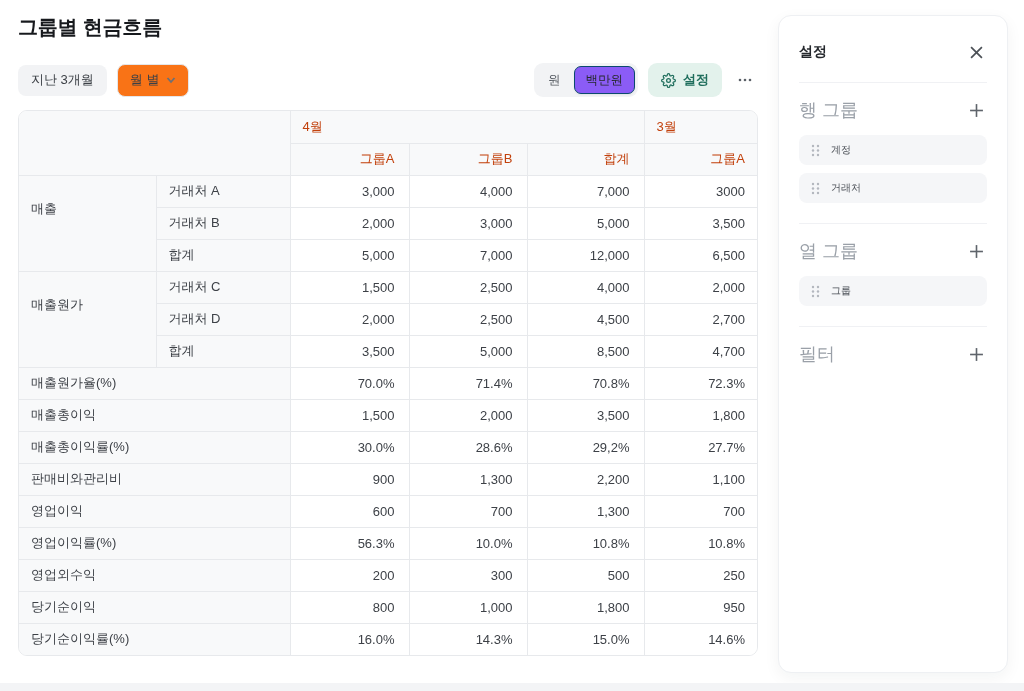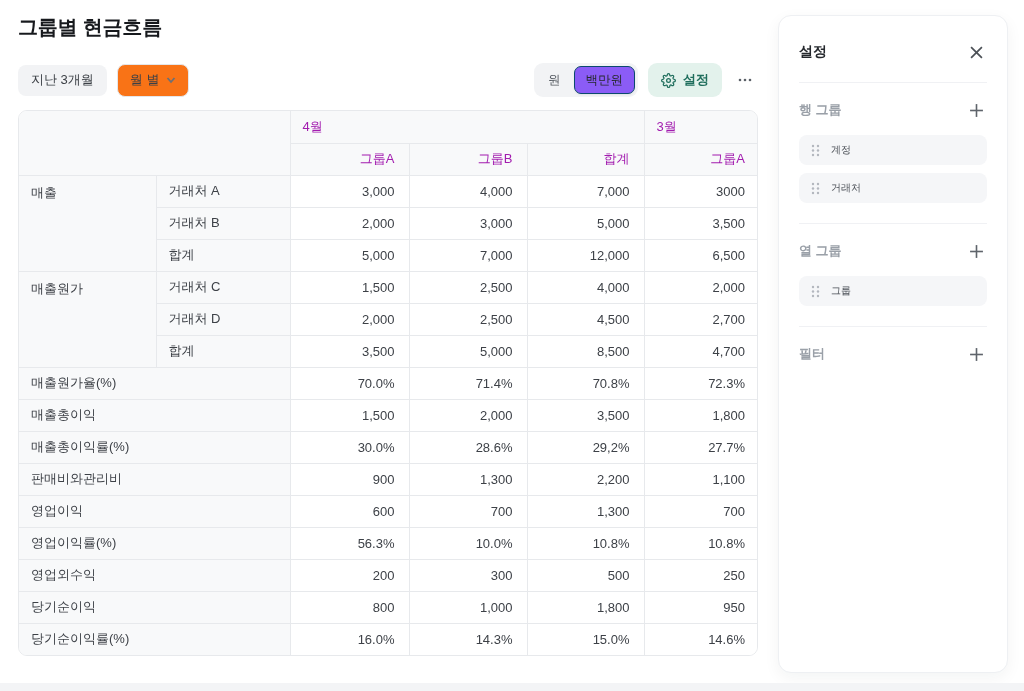--- a/index.html
+++ b/index.html
@@ -31,43 +31,43 @@
 
   .more-btn { width:26px; height:26px; display:flex; align-items:center; justify-content:center;
               background:transparent; border:none; cursor:pointer; }
   .more-btn svg { width:16px; height:16px; fill:#5b6067; }
 
   
   .table-wrap { position:absolute; left:18px; top:110px; width:740px; background:#fff;
                 border:1px solid #e7e9ec; border-radius:9px; overflow:hidden; }
   table { border-collapse:collapse; table-layout:fixed; width:100%; font-size:13px; color:#3d4147; }
   th, td { height:32px; padding:0 12px; font-weight:400; white-space:nowrap; overflow:hidden; }
-  thead th { background:#f8f9fa; text-align:left; color:#a21caf; border-bottom:1px solid #e7e9ec; }
+  thead th { background:#f8f9fa; text-align:left; color:#c2410c; border-bottom:1px solid #e7e9ec; }
   th.mon   { border-left:1px solid #e7e9ec; }
   th.sub   { border-left:1px solid #e7e9ec; text-align:right; padding-right:14px; }
   tbody td { border-bottom:1px solid #e7e9ec; }
   tbody tr:last-child td { border-bottom:none; }
   td.glabel, td.slabel, td.rlabel { background:#f8f9fa; color:#3d4147; }
-  td.glabel { vertical-align:top; padding-top:8px; }
+  td.glabel { vertical-align:top; padding-top:24px; }
   td.slabel { border-left:1px solid #e7e9ec; }
   td.num   { border-left:1px solid #e7e9ec; text-align:right; padding-right:14px; background:#fff; }
 
   
   .panel { position:absolute; left:778px; top:15px; width:230px; height:658px; background:#fff;
            border:1px solid #eef0f3; border-radius:13px; box-shadow:0 5px 16px rgba(25,32,44,.05);
            padding:0 20px; }
   .panel-header { display:flex; align-items:center; justify-content:space-between; padding:25px 0 19px; }
   .panel-title { font-size:14px; font-weight:700; color:#25282d; }
   .icon-btn { width:22px; height:22px; display:flex; align-items:center; justify-content:center;
               background:transparent; border:none; cursor:pointer; }
   .x-icon { width:13px; height:13px; stroke:#4b5056; stroke-width:1.6; }
   .panel-divider { border:none; border-top:1px solid #f0f1f4; }
   .section { padding:15px 0 20px; }
   .section-head { display:flex; align-items:center; justify-content:space-between; height:24px; }
-  .section-label { font-size:13px; color:#9aa0a8;font-weight:bold; }
+  .section-label { font-size:18px; color:#9aa0a8; }
   .plus-icon { width:15px; height:15px; stroke:#5f646b; stroke-width:1.5; }
   .items { display:flex; flex-direction:column; gap:8px; margin-top:13px; }
   .pill { height:30px; display:flex; align-items:center; gap:11px; padding:0 12px; background:#f5f6f8;
           border-radius:8px; font-size:10px; color:#4a4f56; cursor:grab; }
   .drag { width:9px; height:13px; fill:#b3b7be; }
 
   .bottom-edge { position:absolute; left:0; bottom:0; width:1024px; height:8px; background:#f3f4f6; }
 </style>
 </head>
 <body>

